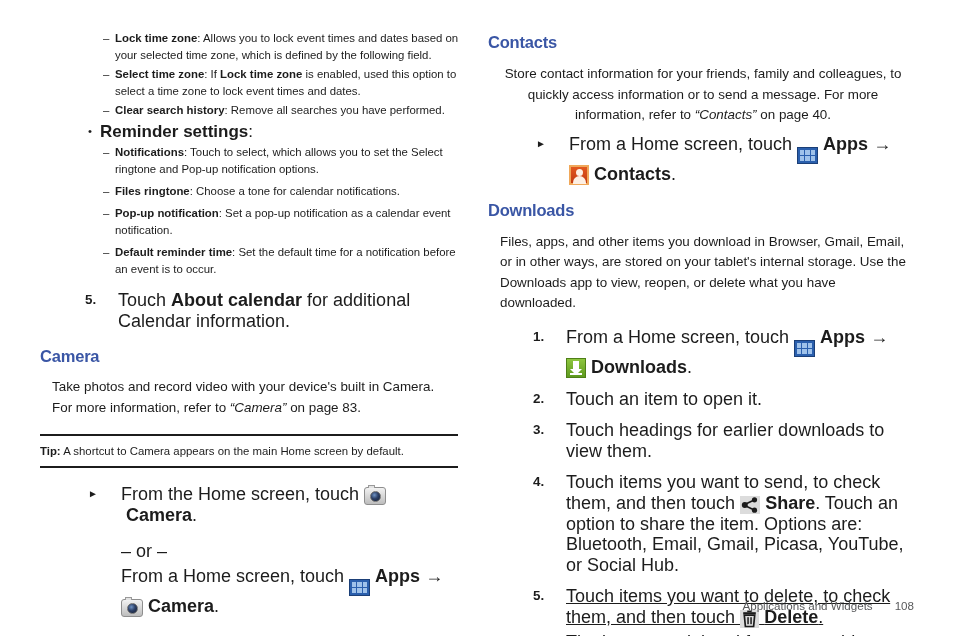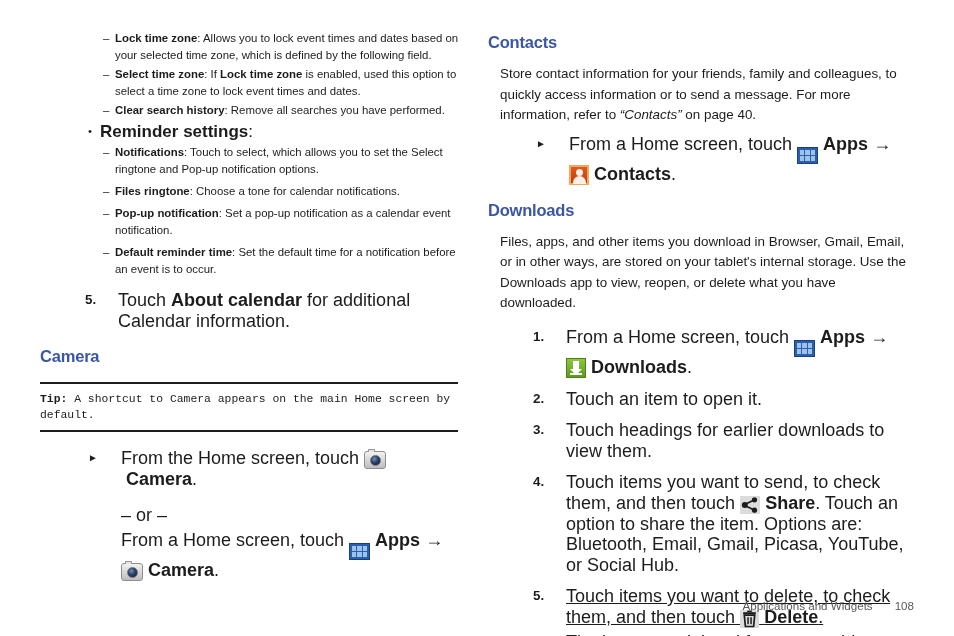--- a/index.html
+++ b/index.html
@@ -282,22 +282,23 @@
       <div class="body"><span class="b">Default reminder time</span><span>: Set the default time for a notification before an event is to occur.</span></div>
     </div>
 
     <div class="row lvl-num ind-num" style="margin-top:12px;">
       <div class="marker">5.</div>
       <div class="body"><span>Touch </span><span class="b">About calendar</span><span> for additional Calendar information.</span></div>
     </div>
 
     <h2 class="heading" style="margin-top:16px; margin-left:0;">Camera</h2>
 
-
-    <div class="tipbox" style="margin-top:16px; width:418px;font-family:Liberation Mono, monospace;">
+    <p class="para ind-para" style="margin-top:11px; width:405px;"><span>Take photos and record video with your device's built in Camera. For more information, refer to </span><span class="i">“Camera”</span><span> on page 83.</span></p>
+
+    <div class="tipbox" style="margin-top:16px; width:418px;">
       <span class="b">Tip:</span><span> A shortcut to Camera appears on the main Home screen by default.</span>
     </div>
 
     <div class="row lvl-arrow ind-arrow" style="margin-top:16px;">
       <div class="marker tri">►</div>
       <div class="body"><span>From the Home screen, touch </span><span class="icon icon-camera"><span class="hump"></span><span class="lens"></span></span>&nbsp;<span class="b">Camera</span><span>.</span></div>
     </div>
 
     <div class="row lvl-arrow ind-arrow" style="margin-top:15px;">
       <div class="marker"></div>
@@ -317,21 +318,21 @@
     </div>
 
   </div>
 
   <div class="col col-right">
 
     <div style="margin-top:33px;"></div>
 
     <h2 class="heading">Contacts</h2>
 
-    <p class="para ind-para" style="margin-top:12px; width:406px;"><span>Store contact information for your friends, family and colleagues, to quickly access information or to send a message. For more information, refer to </span><span class="i">“Contacts”</span><span> on page 40.</span></p>
+    <p class="para ind-para" style="margin-top:12px; width:406px;text-align:center;"><span>Store contact information for your friends, family and colleagues, to quickly access information or to send a message. For more information, refer to </span><span class="i">“Contacts”</span><span> on page 40.</span></p>
 
     <div class="row lvl-arrow ind-arrow" style="margin-top:8px;">
       <div class="marker tri">►</div>
       <div class="body"><span>From a Home screen, touch </span><span class="icon icon-apps"><span class="grid">
               <span></span>
               <span></span>
               <span></span>
               <span></span>
               <span></span>
               <span></span>

